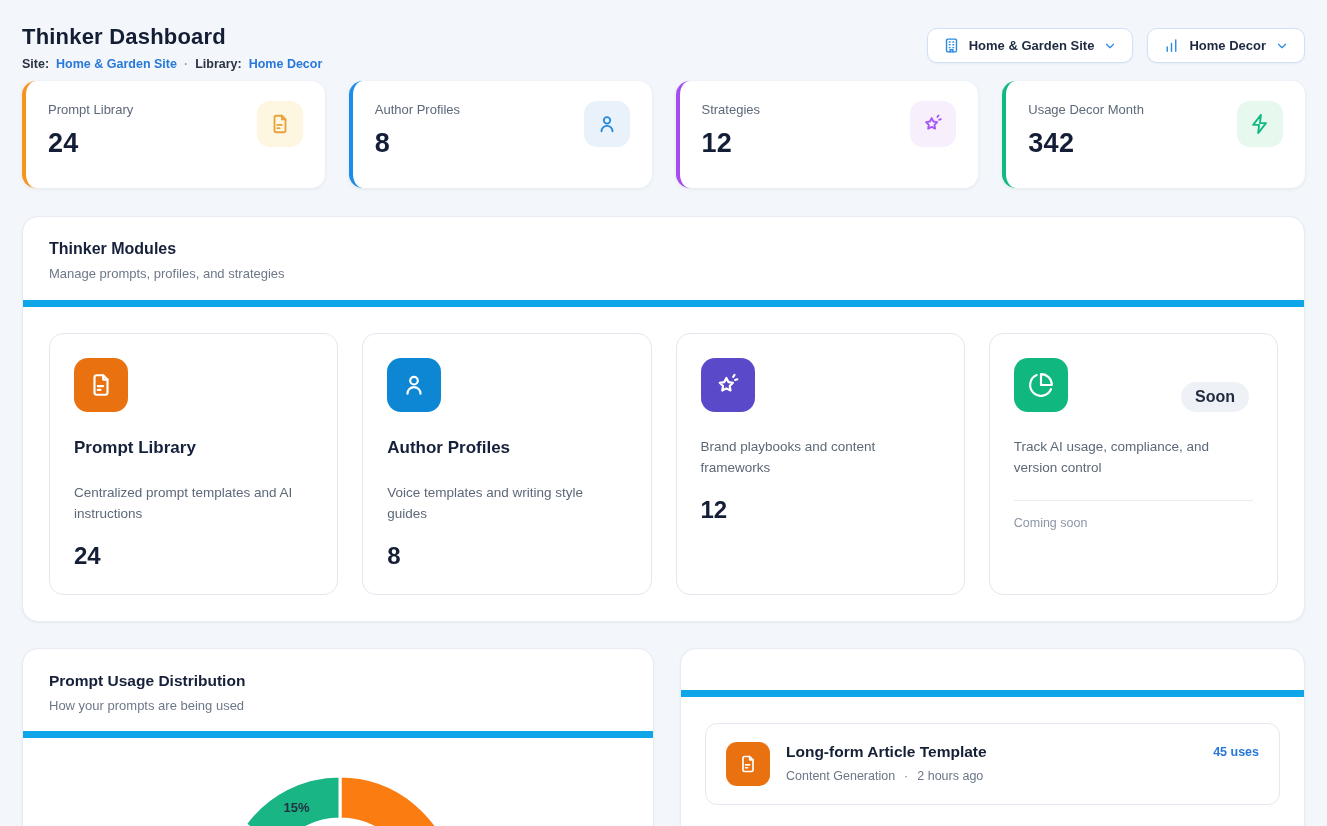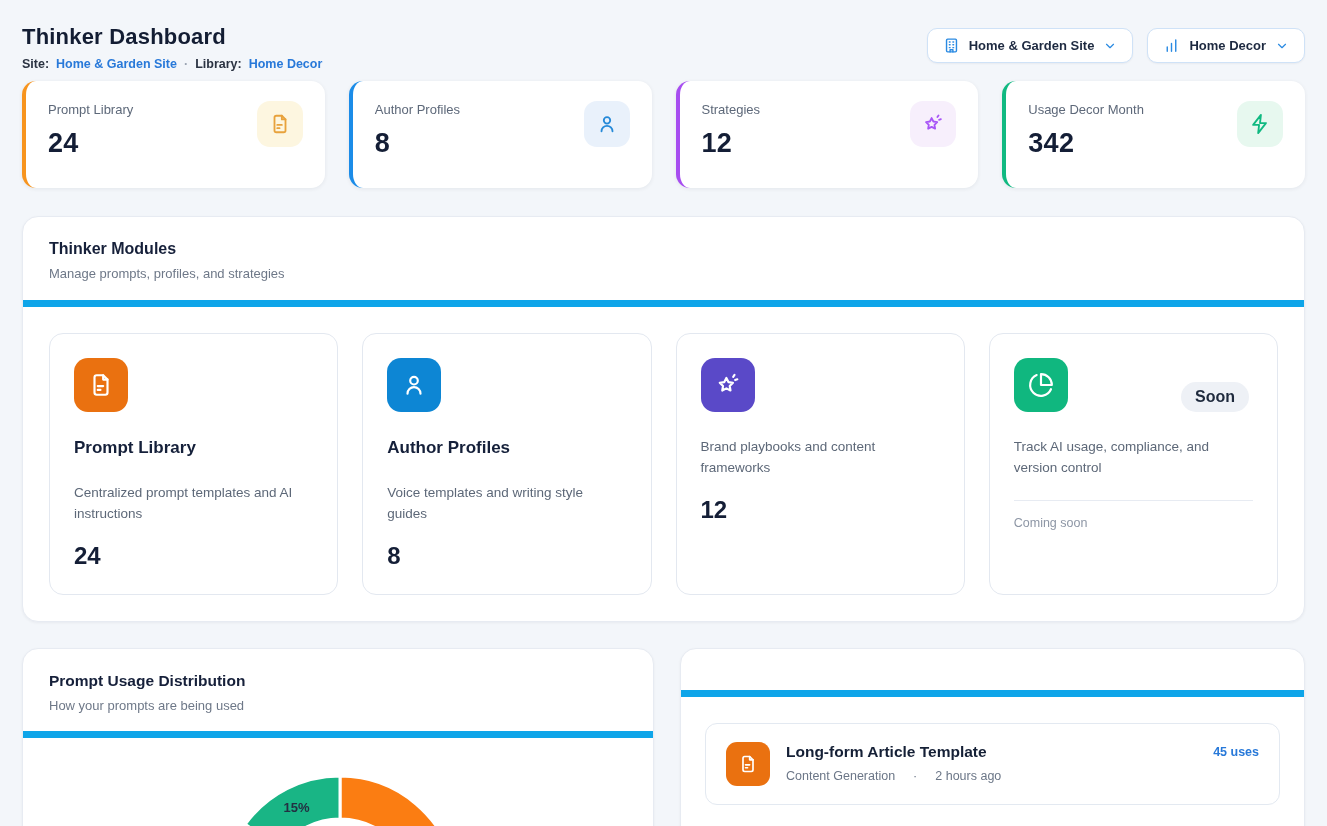--- a/index.html
+++ b/index.html
@@ -80,21 +80,21 @@
   .prompt-item {
     display:flex; align-items:flex-start; gap:16px;
     border:1px solid #e3e9f1; border-radius:12px; padding:18px 20px; cursor:pointer;
     background:#fff;
   }
   .prompt-tile {
     width:44px; height:44px; border-radius:11px; flex:none;
     display:flex; align-items:center; justify-content:center; color:#fff;
   }
   .prompt-title { font-size:15.5px; font-weight:700; color:#152036; padding-top:1px; }
-  .prompt-meta { margin-top:8px; font-size:12.5px; color:#6b7687; display:flex; gap:18px; align-items:center; }
+  .prompt-meta { margin-top:8px; font-size:12.5px; color:#6b7687; display:flex; gap:9px; align-items:center; }
   .prompt-uses { margin-left:auto; font-size:12.5px; font-weight:700; color:#2879d9; padding-top:3px; }
 
   svg.lucide { fill:none; stroke:currentColor; stroke-width:2; stroke-linecap:round; stroke-linejoin:round; }
 </style>
 </head>
 <body>
 
 <div class="wrap">
 
   <div class="header">

